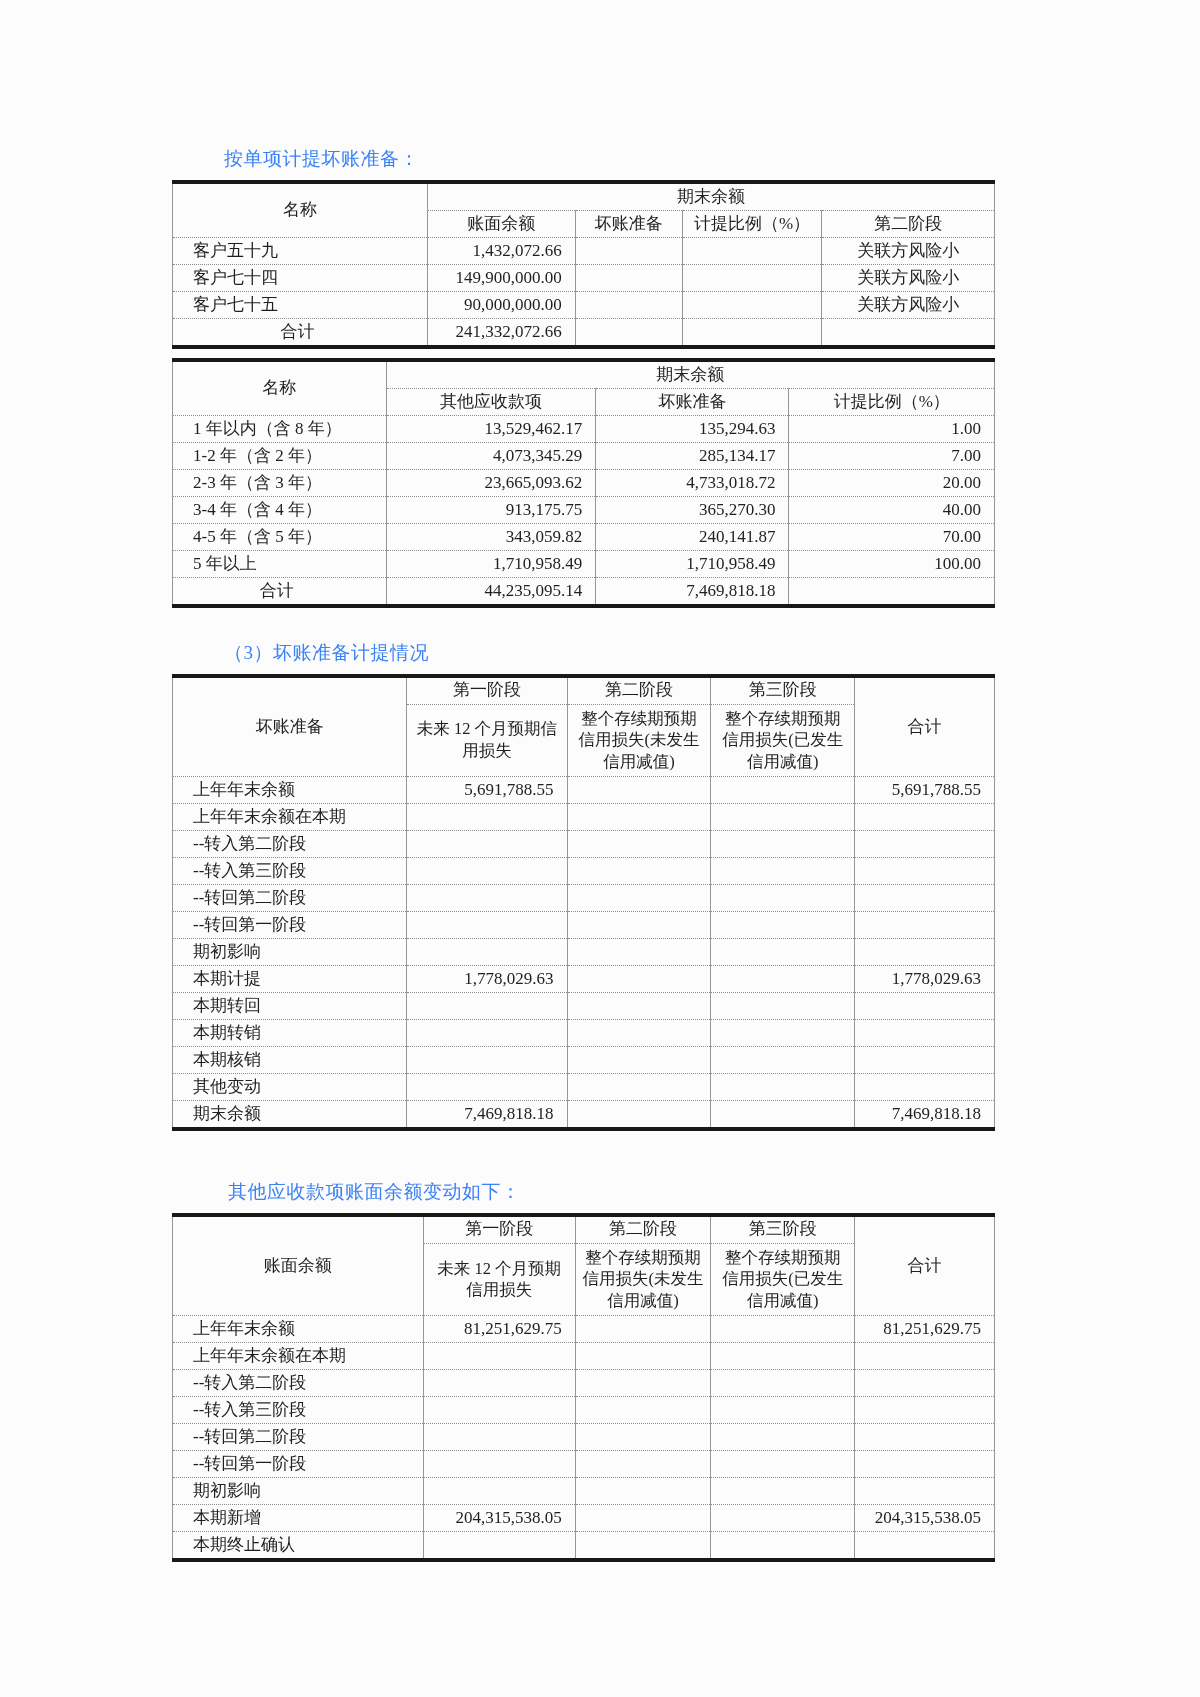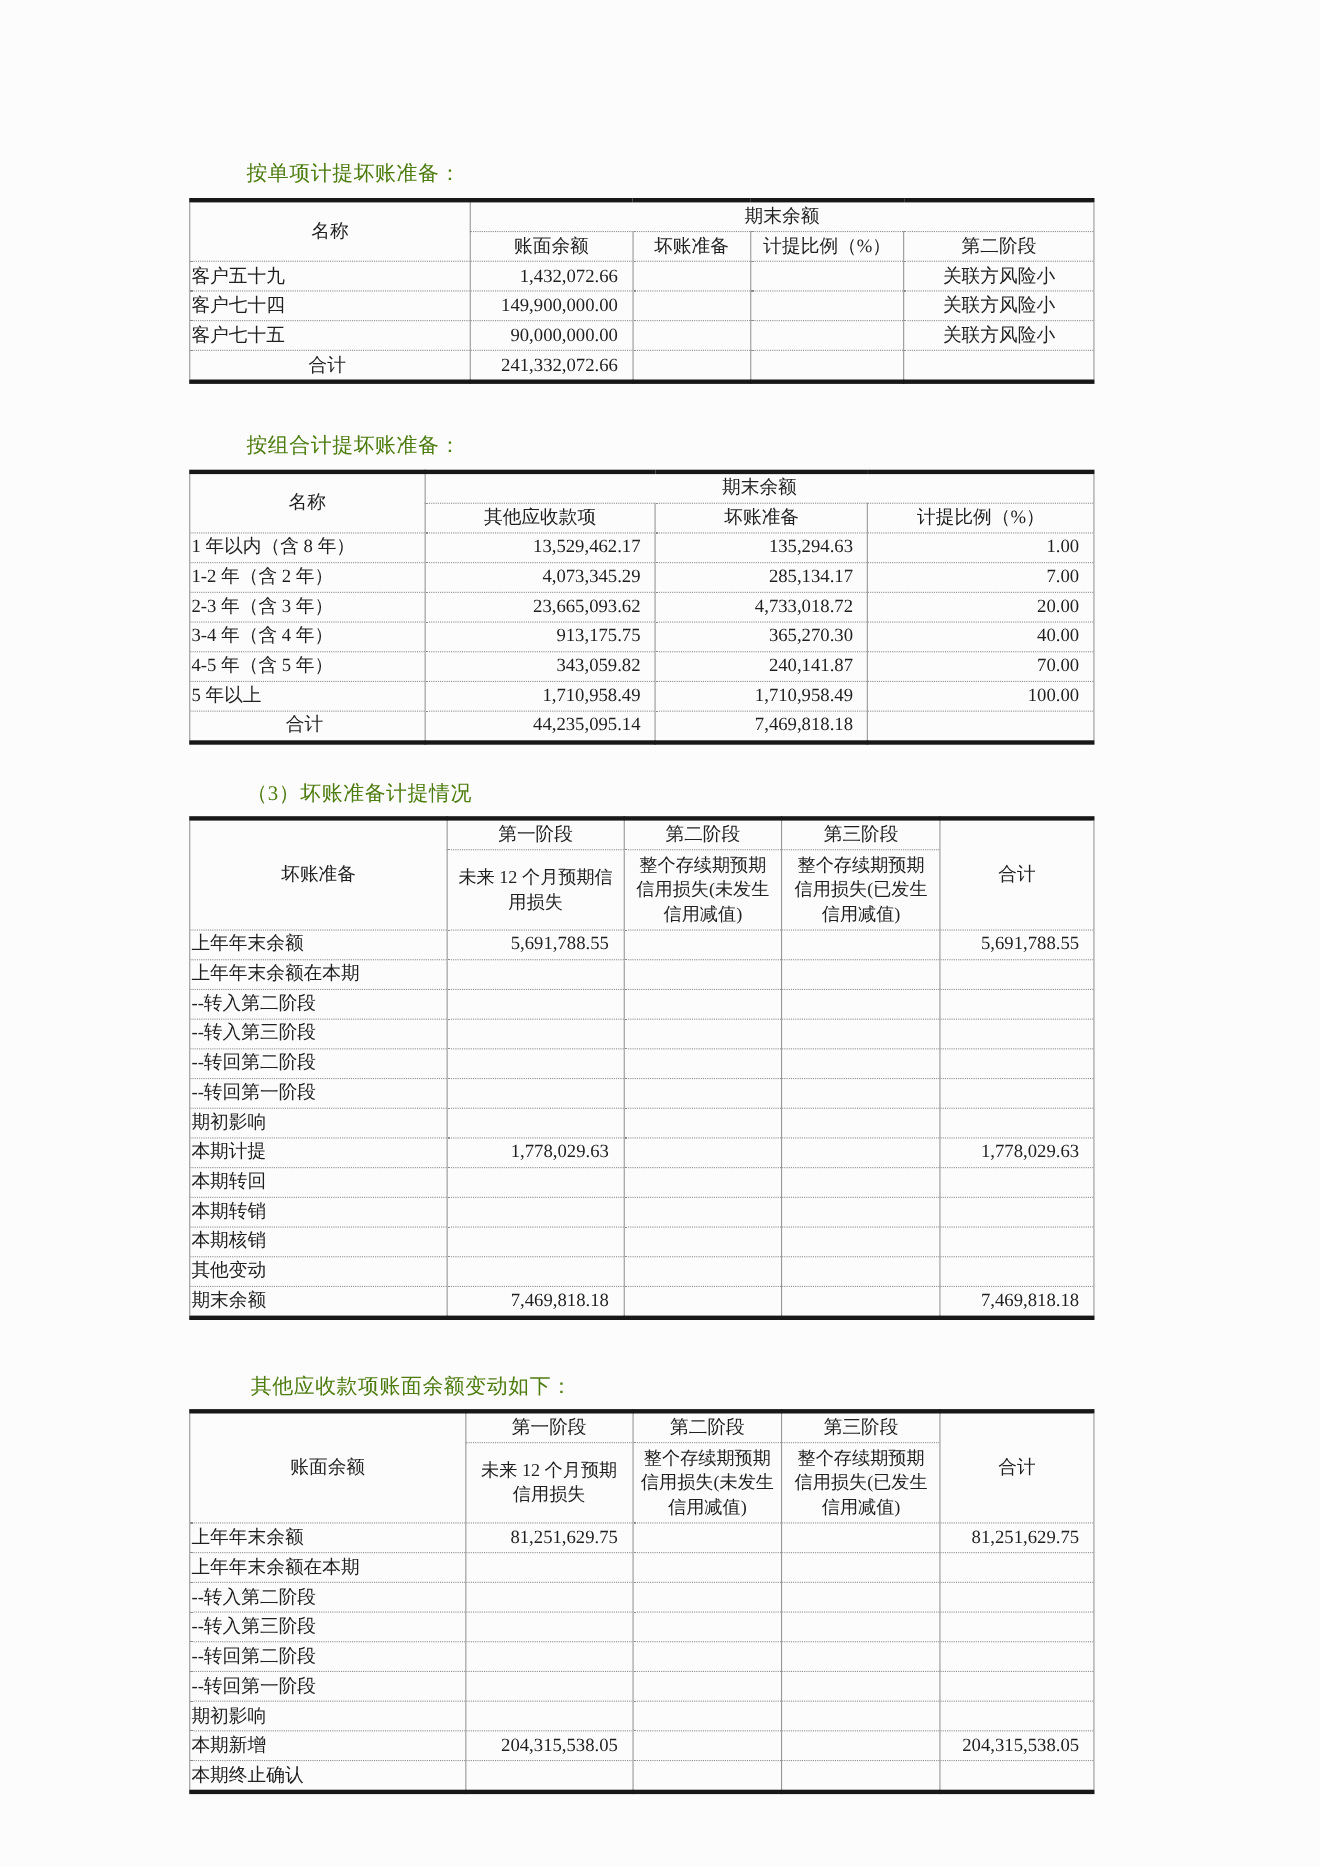--- a/index.html
+++ b/index.html
@@ -15,21 +15,21 @@
     width: 823px;
     margin-left: 172px;
     padding-top: 148px;
   }
   .section-title {
     font-size: 19px;
     line-height: 1.2;
     margin: 0 0 0 52px;
     letter-spacing: 0.5px;
     font-weight: normal;
-    color: #4d7c0f;
+    color: #3b82f6;
   }
   .mt-a { margin-top: 0; }
   .mt-b { margin-top: 46px; }
   .mt-c { margin-top: 34px; }
   .mt-d { margin-top: 50px; margin-left: 56px; font-family: Liberation Serif, serif; }
   table.tbl {
     width: 100%;
     border-collapse: collapse;
     table-layout: fixed;
     margin-top: 9px;
@@ -50,21 +50,21 @@
     overflow: hidden;
     white-space: nowrap;
   }
   .tbl th { text-align: center; }
   .tbl th.desc {
     white-space: normal;
     height: auto;
     padding: 3px 6px;
     font-size: 16.5px;
   }
-  .tbl td.lbl { text-align: left; padding-left: 1px; }
+  .tbl td.lbl { text-align: left; padding-left: 20px; }
   .tbl td.num { text-align: right; padding-right: 13px; }
   .tbl td.ctr { text-align: center; }
   .tbl tr.total-row td.lbl { text-align: center; padding-left: 0; }
 </style>
 </head>
 <body>
 
 <div class="doc">
 
   <p class="section-title mt-a">按单项计提坏账准备：</p>
@@ -116,21 +116,20 @@
   <tr class="total-row">
     <td class="lbl">合计</td>
     <td class="num">241,332,072.66</td>
     <td class="num"></td>
     <td class="num"></td>
     <td class="ctr"></td>
   </tr>
 </tbody>
   </table>
 
-  <p class="section-title mt-b">按组合计提坏账准备：</p>
   <table class="tbl">
     <colgroup>
       <col style="width:26%">
         <col style="width:25.5%">
         <col style="width:23.5%">
         <col style="width:25%">
     </colgroup>
     <thead>
       <tr>
         <th rowspan="2">名称</th>

